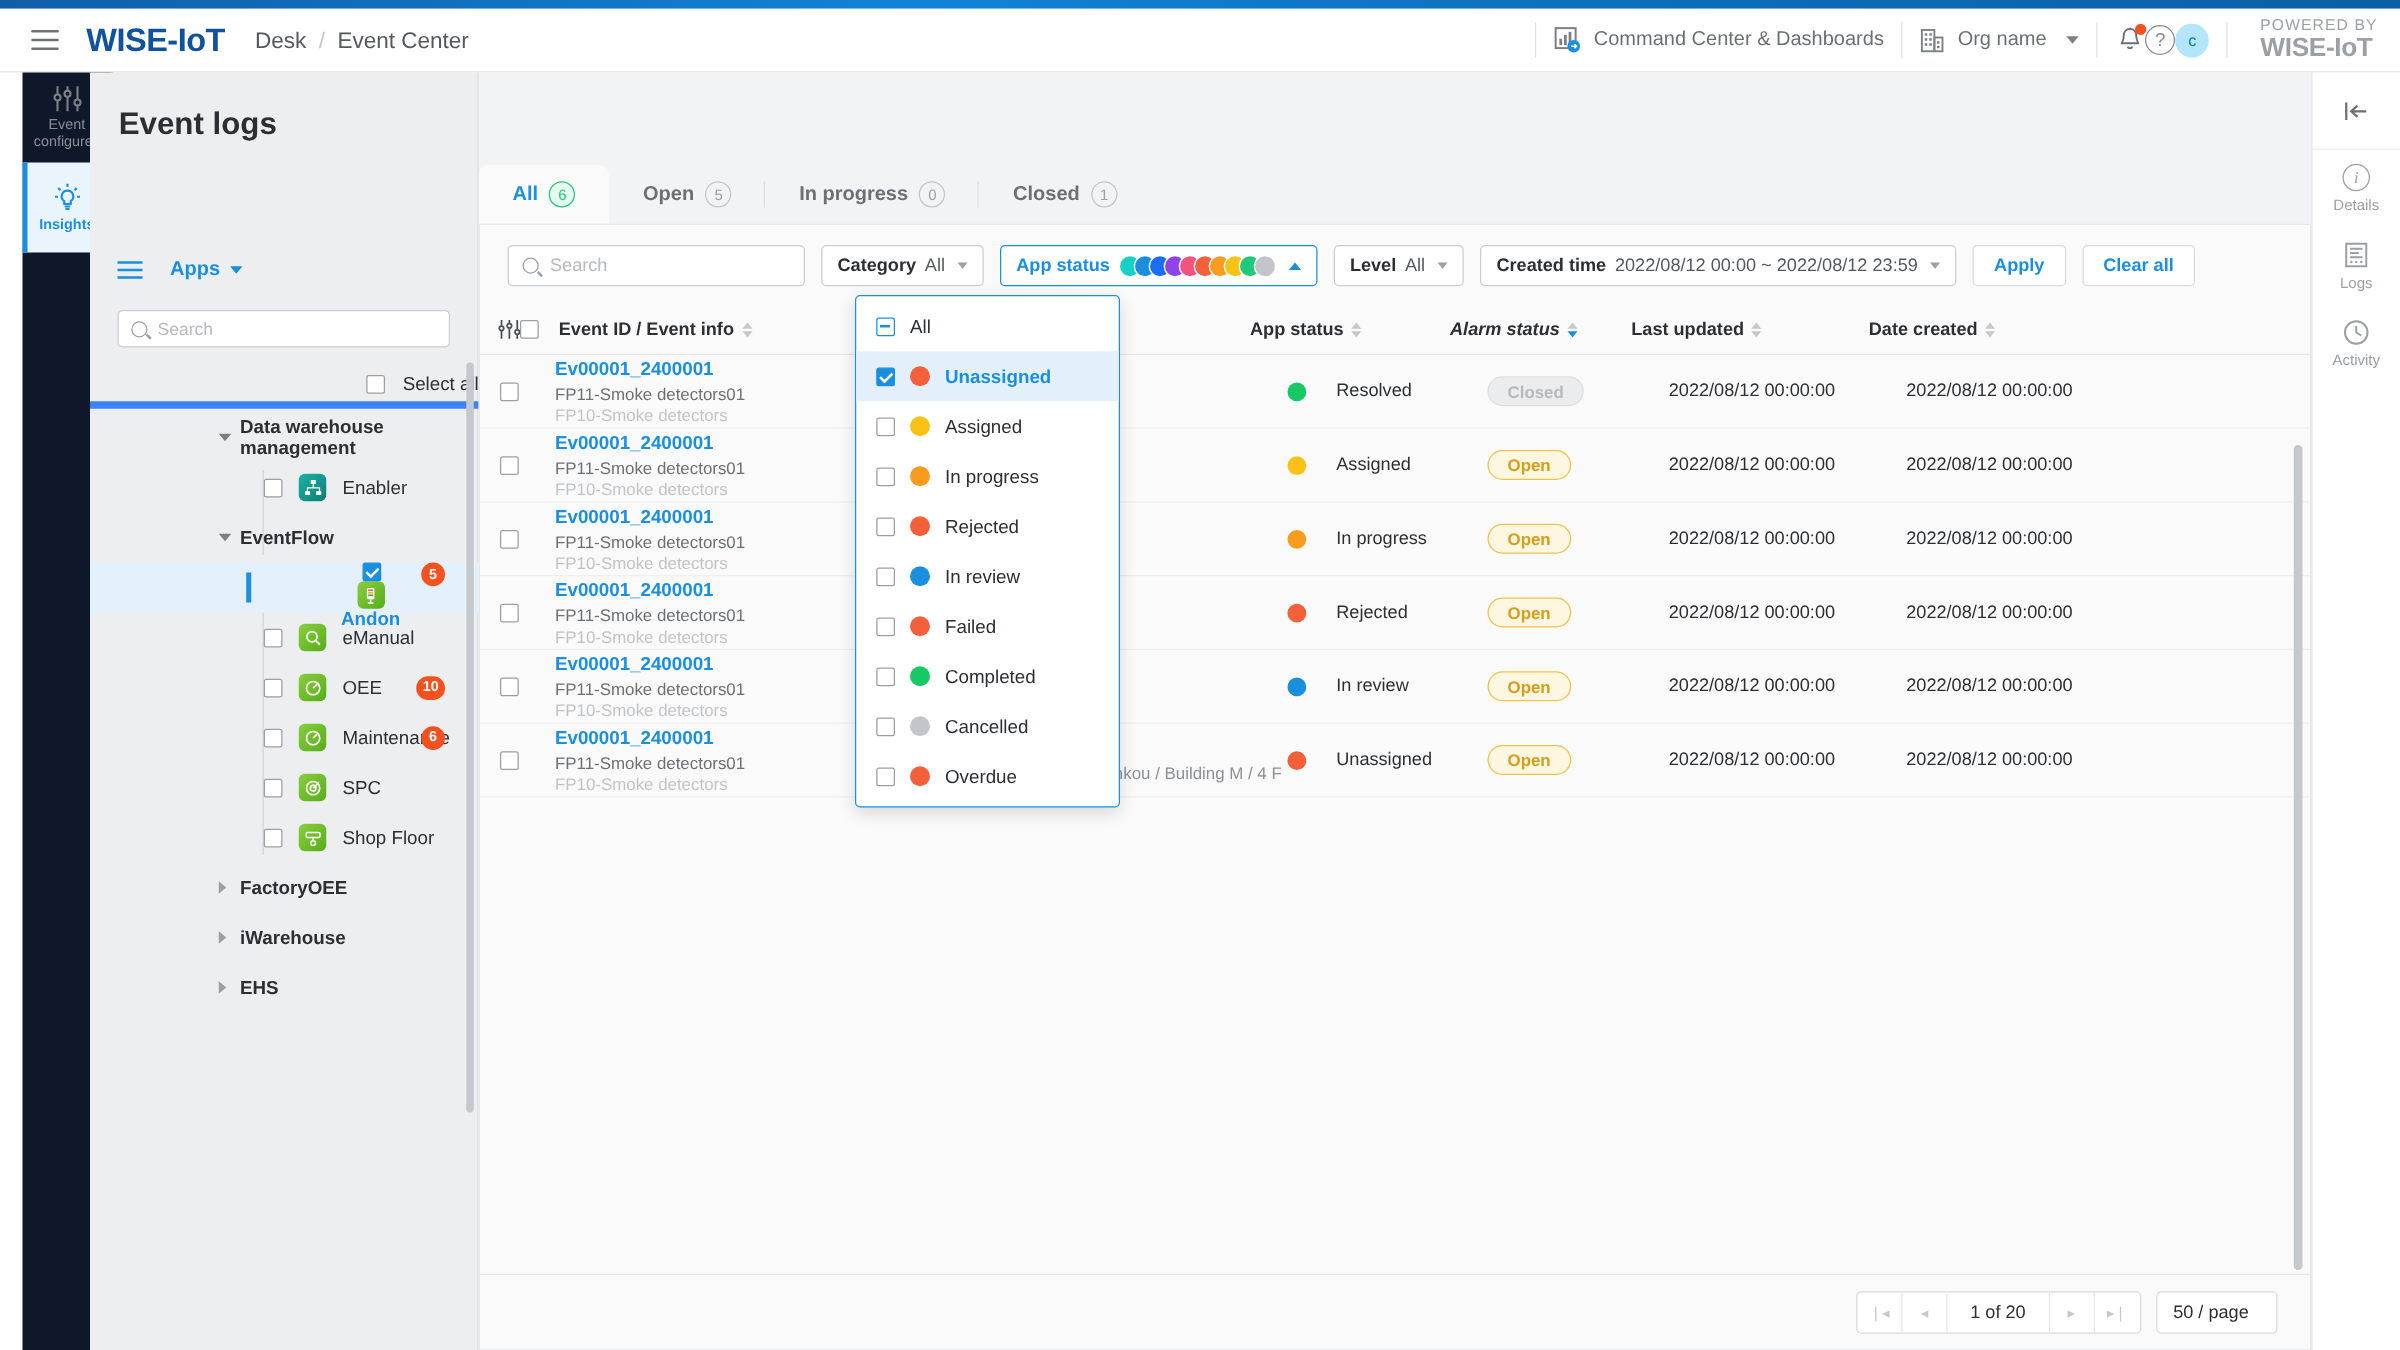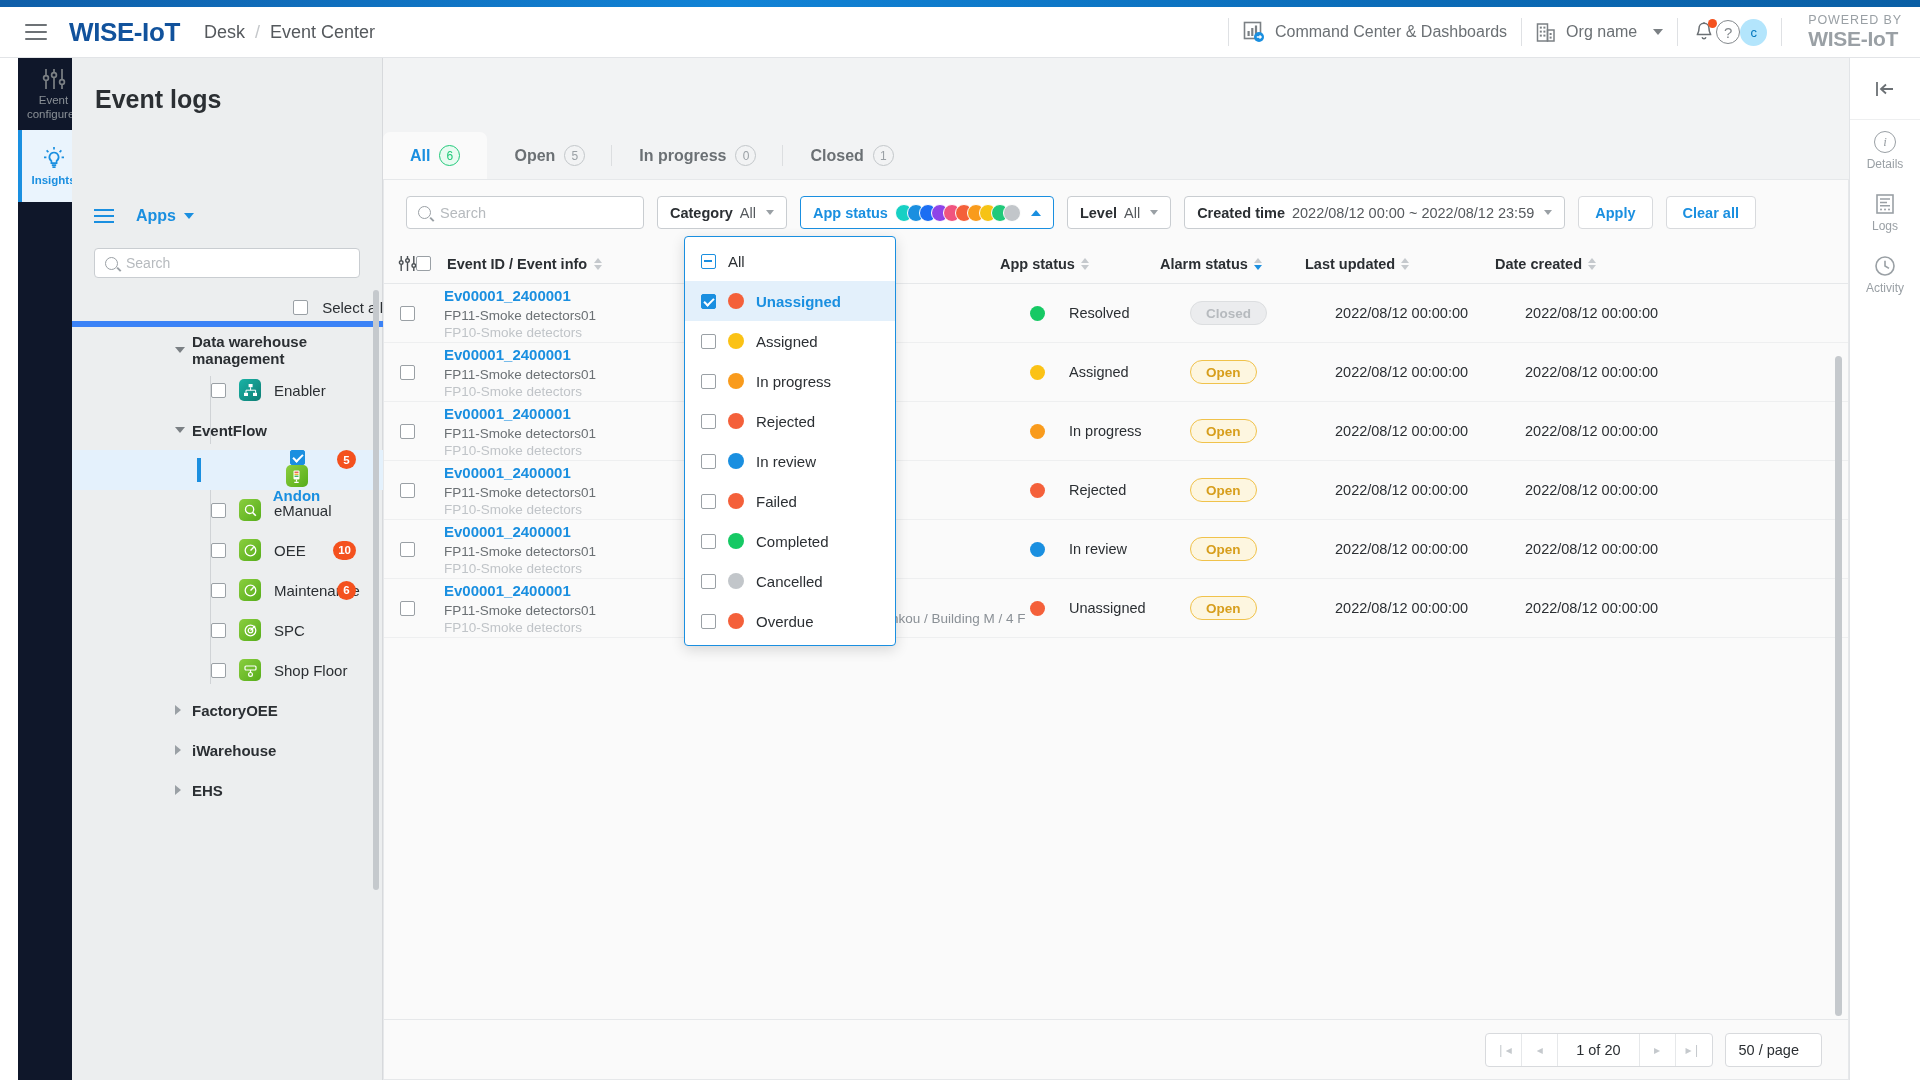--- a/index.html
+++ b/index.html
@@ -570,21 +570,21 @@
           </span>
       </div>
       <div style="width:254px;"></div>
       <div class="th" style="width:160px;">
         <span>App status</span>
         <span class="sorter">
             <span class="up"></span>
             <span class="dn"></span>
           </span>
       </div>
-      <div class="th" style="width:145px;">
+      <div class="th" style="width:145px;font-style:italic;">
         <span>Alarm status</span>
         <span class="sorter desc">
             <span class="up"></span>
             <span class="dn"></span>
           </span>
       </div>
       <div class="th" style="width:190px;">
         <span>Last updated</span>
         <span class="sorter">
             <span class="up"></span>

